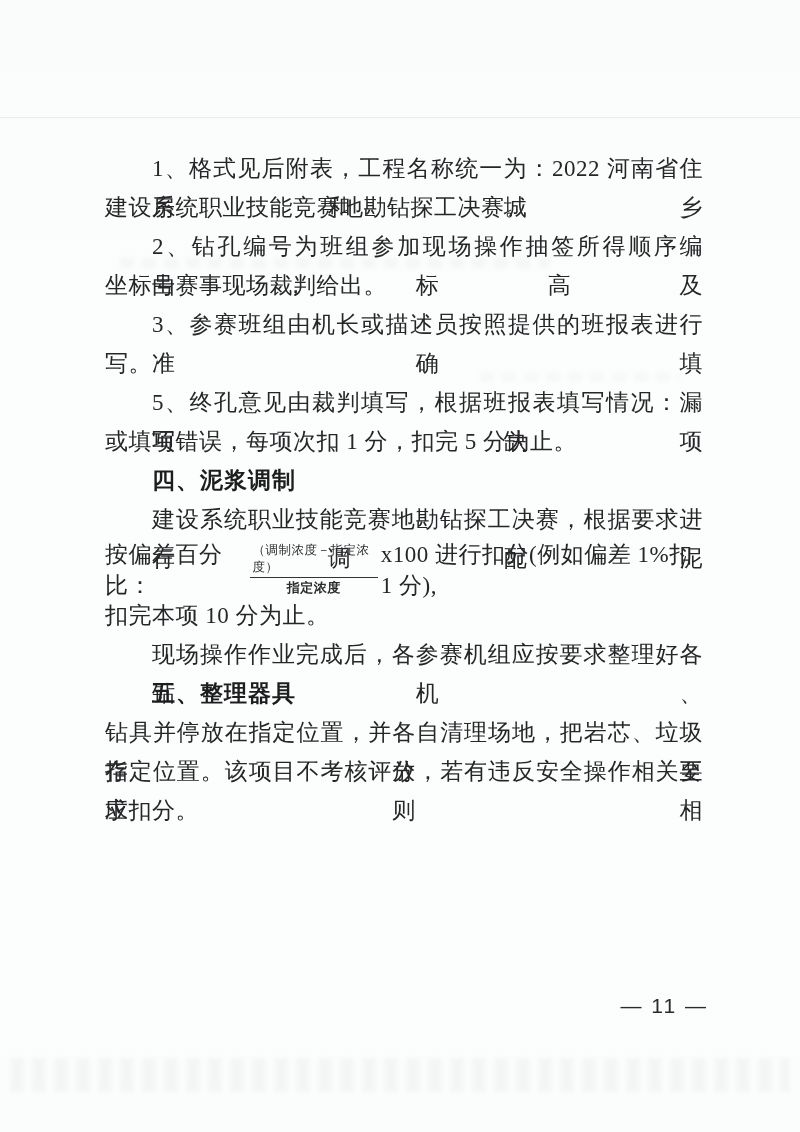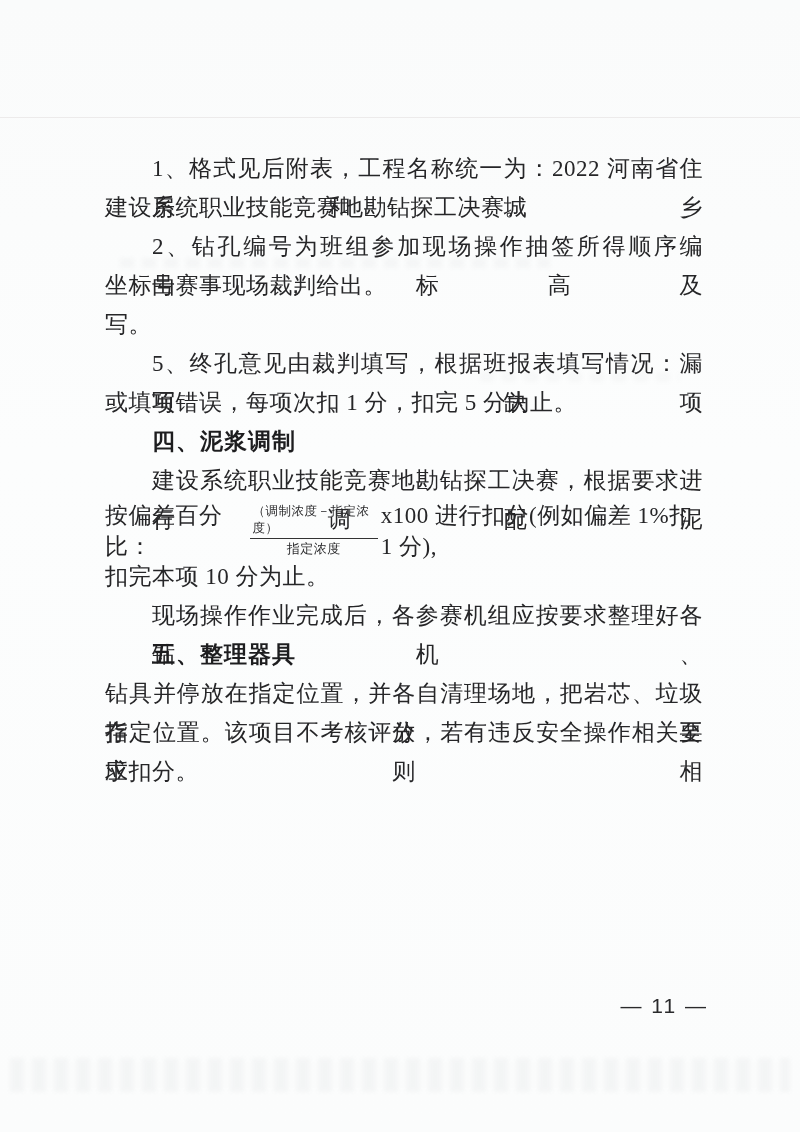--- a/index.html
+++ b/index.html
@@ -84,21 +84,21 @@
   .fraction .num {
     font-size: 12.5px;
     line-height: 17px;
     border-bottom: 1.5px solid #333;
     padding: 0 3px 1px 3px;
     color: #2c2c2e;
   }
   .fraction .den {
     font-size: 13px;
     line-height: 17px;
-    font-weight: normal;
+    font-weight: bold;
     padding-top: 1px;
     color: #2c2c2e;
   }
   .page-number {
     position: absolute;
     top: 994px;
     right: 92px;
     font-size: 21px;
     color: #2a2a2c;
     letter-spacing: 2px;
@@ -112,20 +112,21 @@
   <div class="scan-line"></div>
   <div class="bleed top"></div>
   <div class="bleed mid"></div>
   <div class="bleed bottom"></div>
 
   <div class="content">
       <div class="line indent fill">1、格式见后附表，工程名称统一为：2022 河南省住房和城乡</div>
       <div class="line">建设系统职业技能竞赛地勘钻探工决赛。</div>
       <div class="line indent fill">2、钻孔编号为班组参加现场操作抽签所得顺序编号，标高及</div>
       <div class="line">坐标由赛事现场裁判给出。</div>
+      <div class="line indent fill">3、参赛班组由机长或描述员按照提供的班报表进行准确填</div>
       <div class="line">写。</div>
       <div class="line indent fill">5、终孔意见由裁判填写，根据班报表填写情况：漏项、缺项</div>
       <div class="line">或填写错误，每项次扣 1 分，扣完 5 分为止。</div>
       <div class="line heading indent">四、泥浆调制</div>
       <div class="line indent fill">建设系统职业技能竞赛地勘钻探工决赛，根据要求进行调配泥</div>
       <div class="formula-line">
         <span>按偏差百分比：</span>
         <span class="fraction">
           <span class="num">（调制浓度－指定浓度）</span>
           <span class="den">指定浓度</span>

